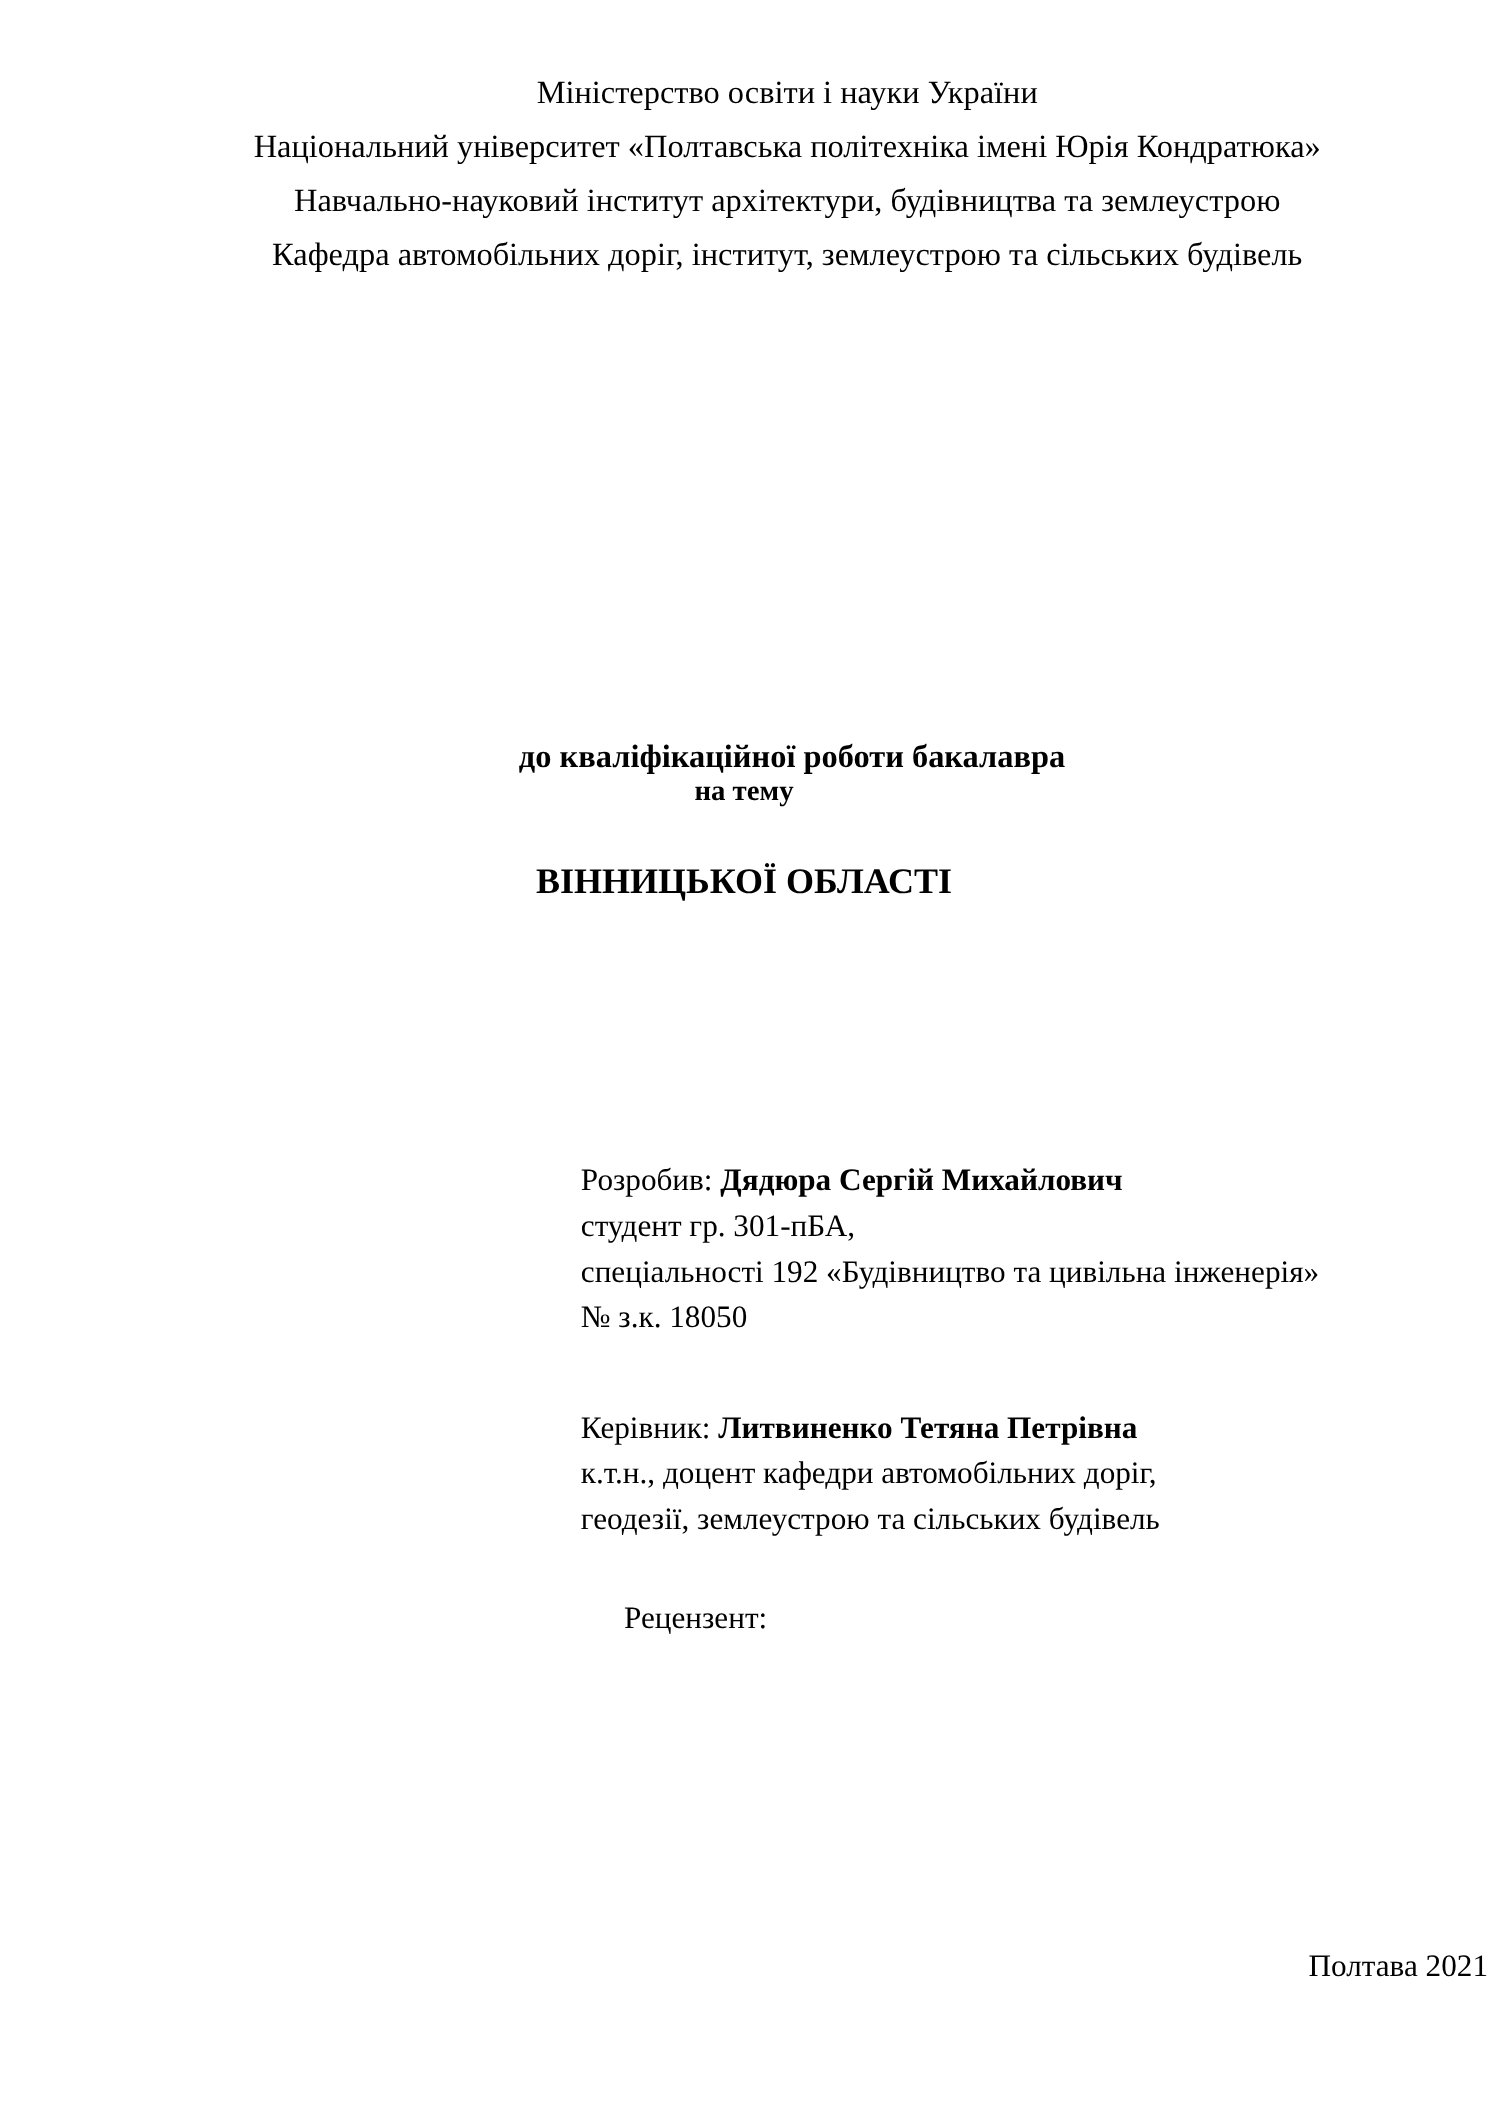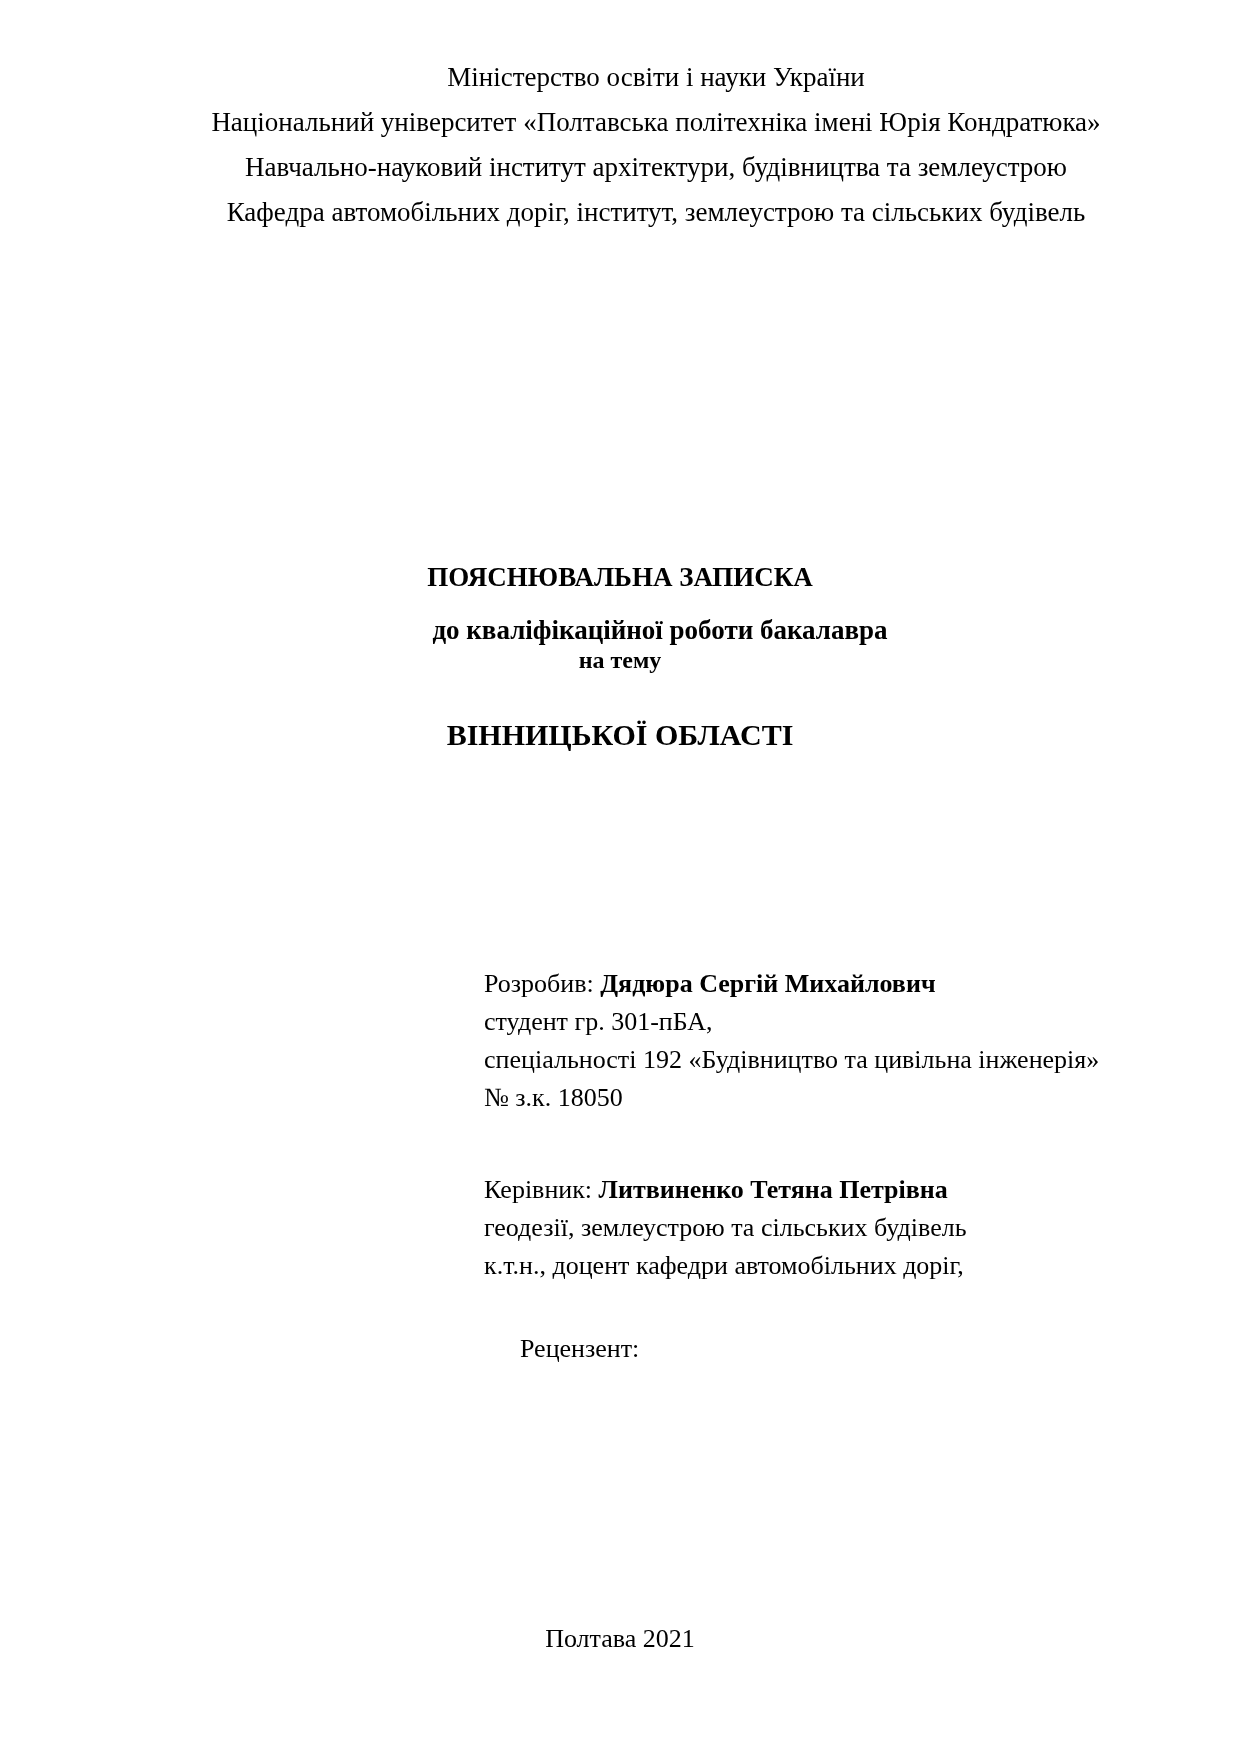--- a/index.html
+++ b/index.html
@@ -85,60 +85,59 @@
     }
     .info.developer { top: 965px; }
     .info.supervisor { top: 1171px; }
     .info.reviewer { top: 1330px; margin-left: 36px; }
     .bold { font-weight: bold; }
     .footer {
       position: absolute;
       left: 0;
       top: 1620px;
       width: 1240px;
-      text-align: center;
+      text-align: right;
       font-size: 26px;
       line-height: 38px;
     }
   </style>
 </head>
 <body>
 
 <div class="page">
 
   <div class="header">
     <div class="header-line">Міністерство освіти і науки України</div>
     <div class="header-line">Національний університет «Полтавська політехніка імені Юрія Кондратюка»</div>
     <div class="header-line">Навчально-науковий інститут архітектури, будівництва та землеустрою</div>
     <div class="header-line">Кафедра автомобільних доріг, інститут, землеустрою та сільських будівель</div>
   </div>
 
-  <div class="title-block doc-type">ПОЯСНЮВАЛЬНА ЗАПИСКА</div>
   <div class="title-block doc-subtitle">до кваліфікаційної роботи бакалавра</div>
   <div class="title-block doc-on-topic">на тему</div>
 
   <div class="topic">
     <div class="topic-line">ВІННИЦЬКОЇ ОБЛАСТІ</div>
   </div>
 
   <div class="info developer">
     <div class="info-line">
       <span>Розробив: </span><span class="bold">Дядюра Сергій Михайлович</span>
     </div>
     <div class="info-line">студент гр. 301-пБА,</div>
     <div class="info-line">спеціальності 192 «Будівництво та цивільна інженерія»</div>
     <div class="info-line">№ з.к. 18050</div>
   </div>
 
   <div class="info supervisor">
     <div class="info-line">
       <span>Керівник: </span><span class="bold">Литвиненко Тетяна Петрівна</span>
     </div>
+    <div class="info-line">к.т.н., доцент кафедри автомобільних доріг,</div>
     <div class="info-line">геодезії, землеустрою та сільських будівель</div>
-    <div class="info-line">к.т.н., доцент кафедри автомобільних доріг,</div>
   </div>
 
   <div class="info reviewer">
     <div class="info-line">Рецензент:</div>
   </div>
 
   <div class="footer">Полтава 2021</div>
 
 </div>
 

